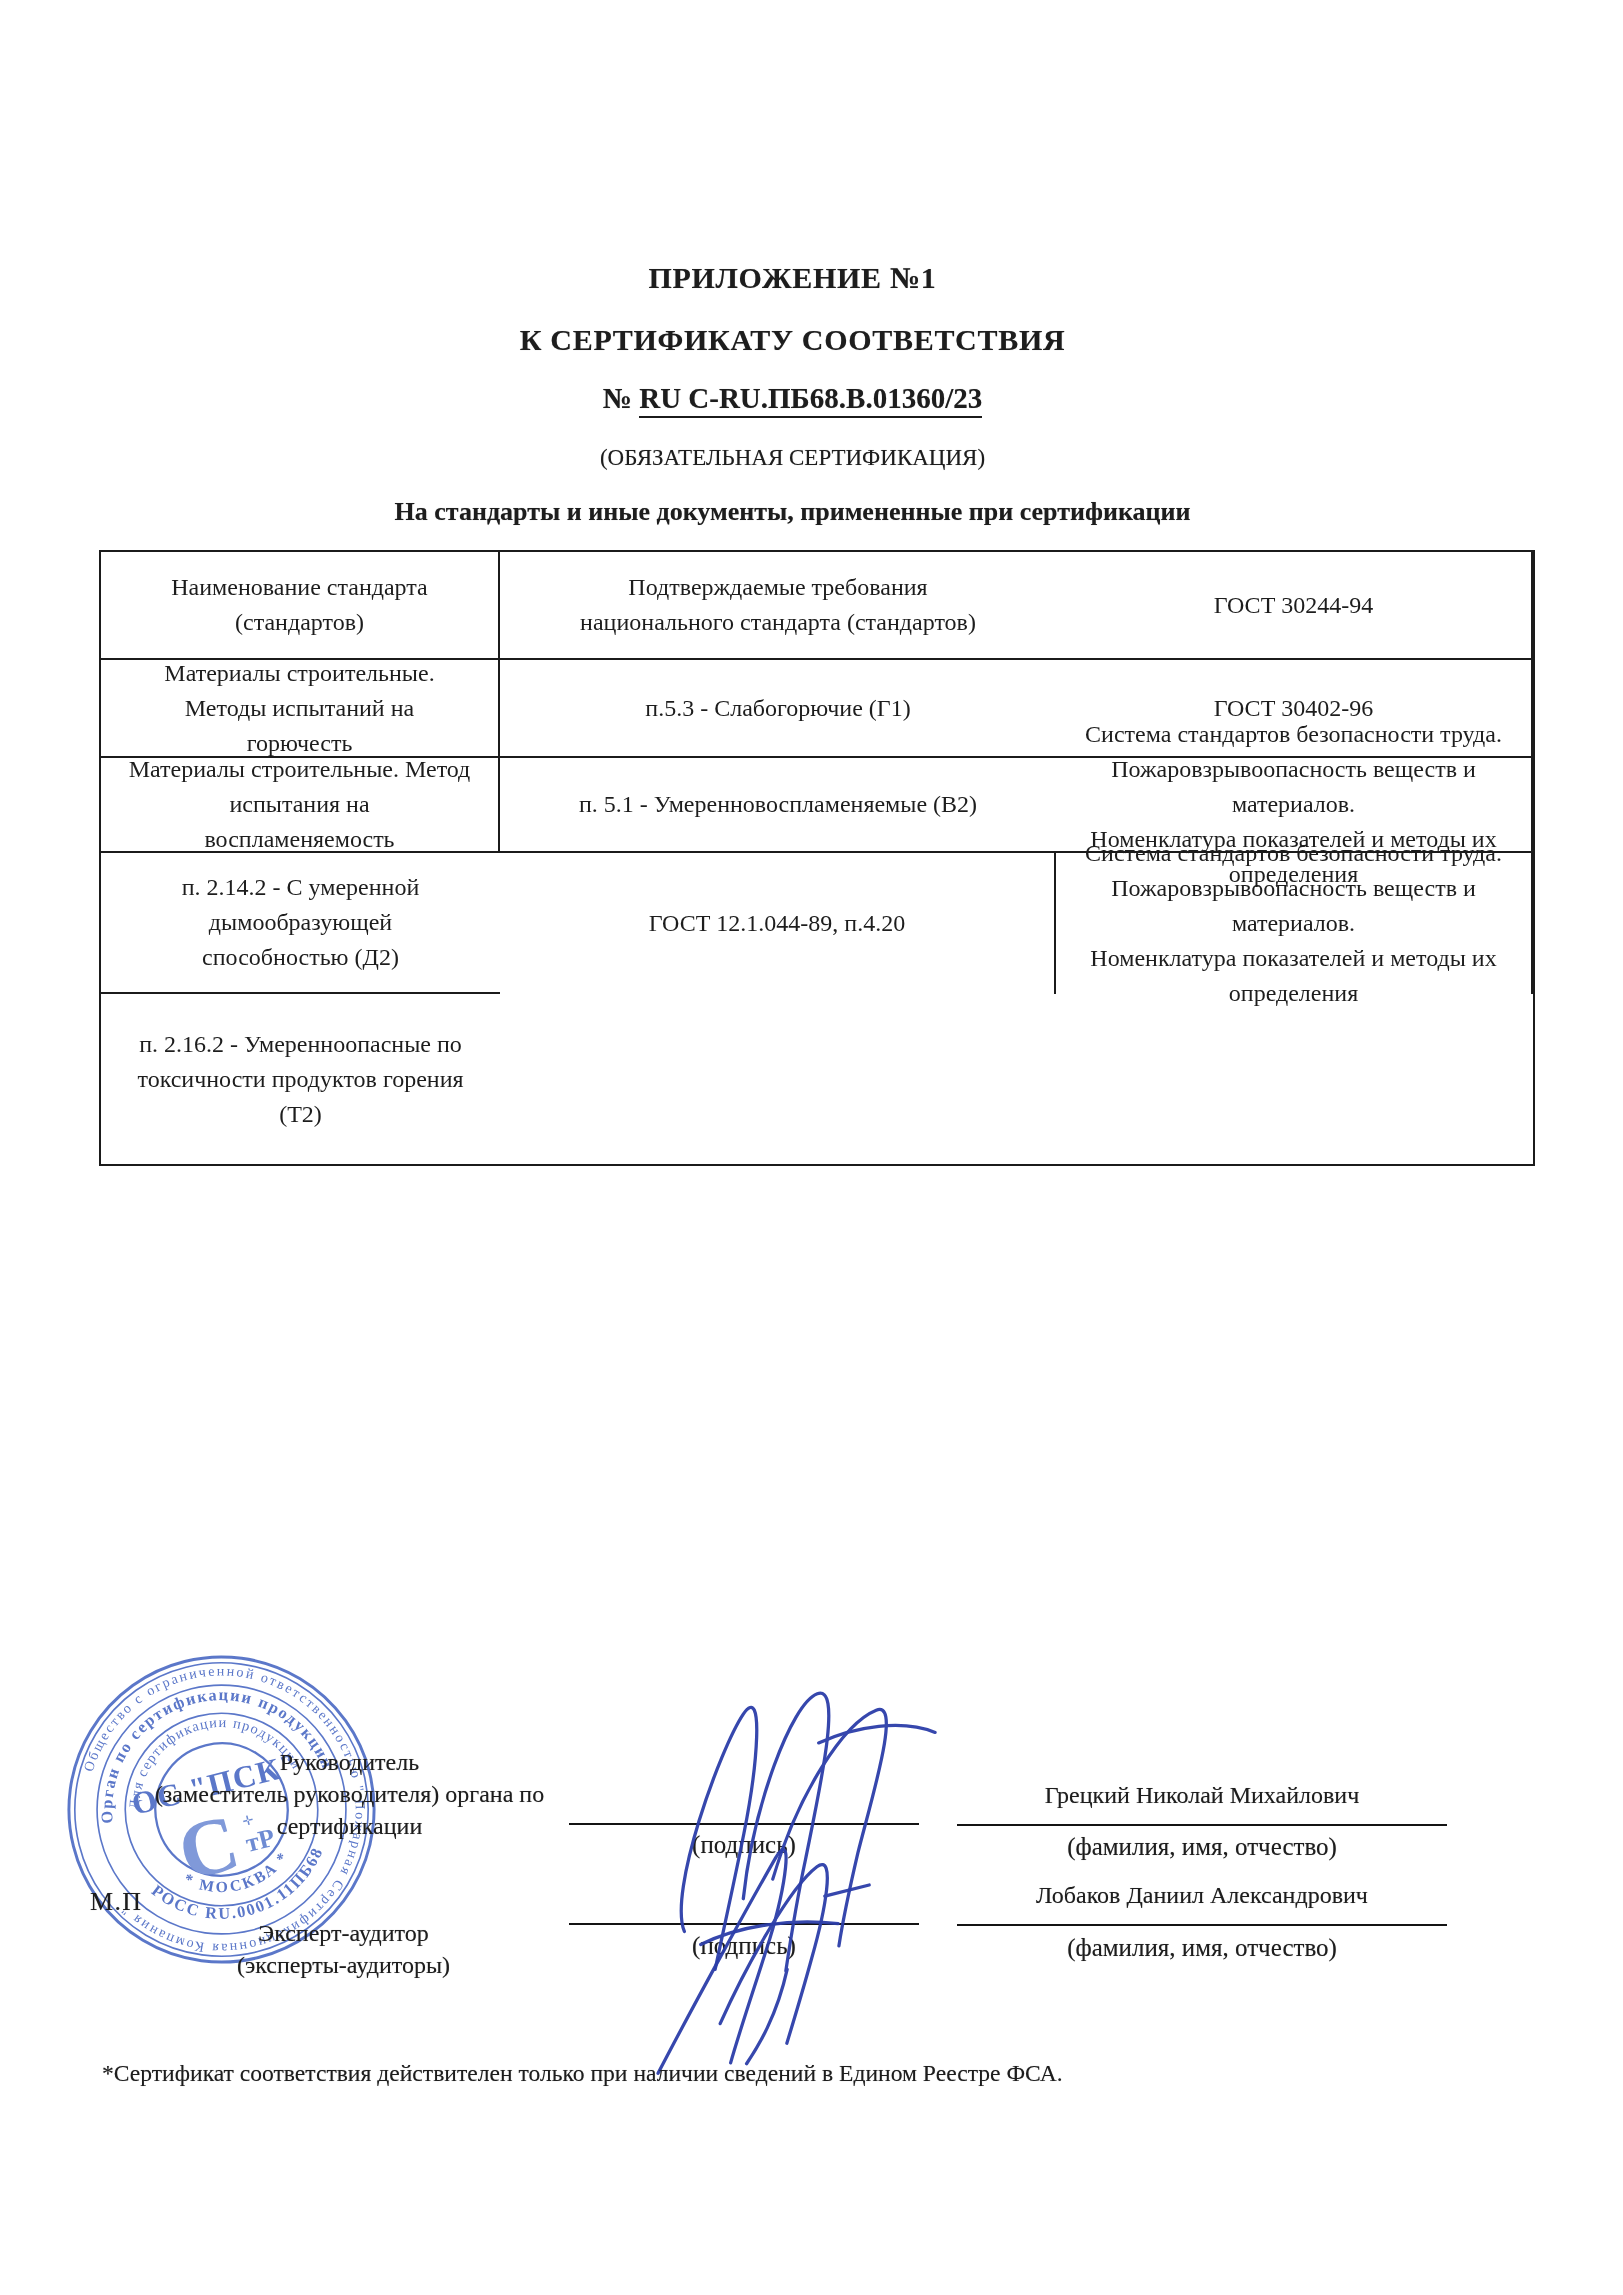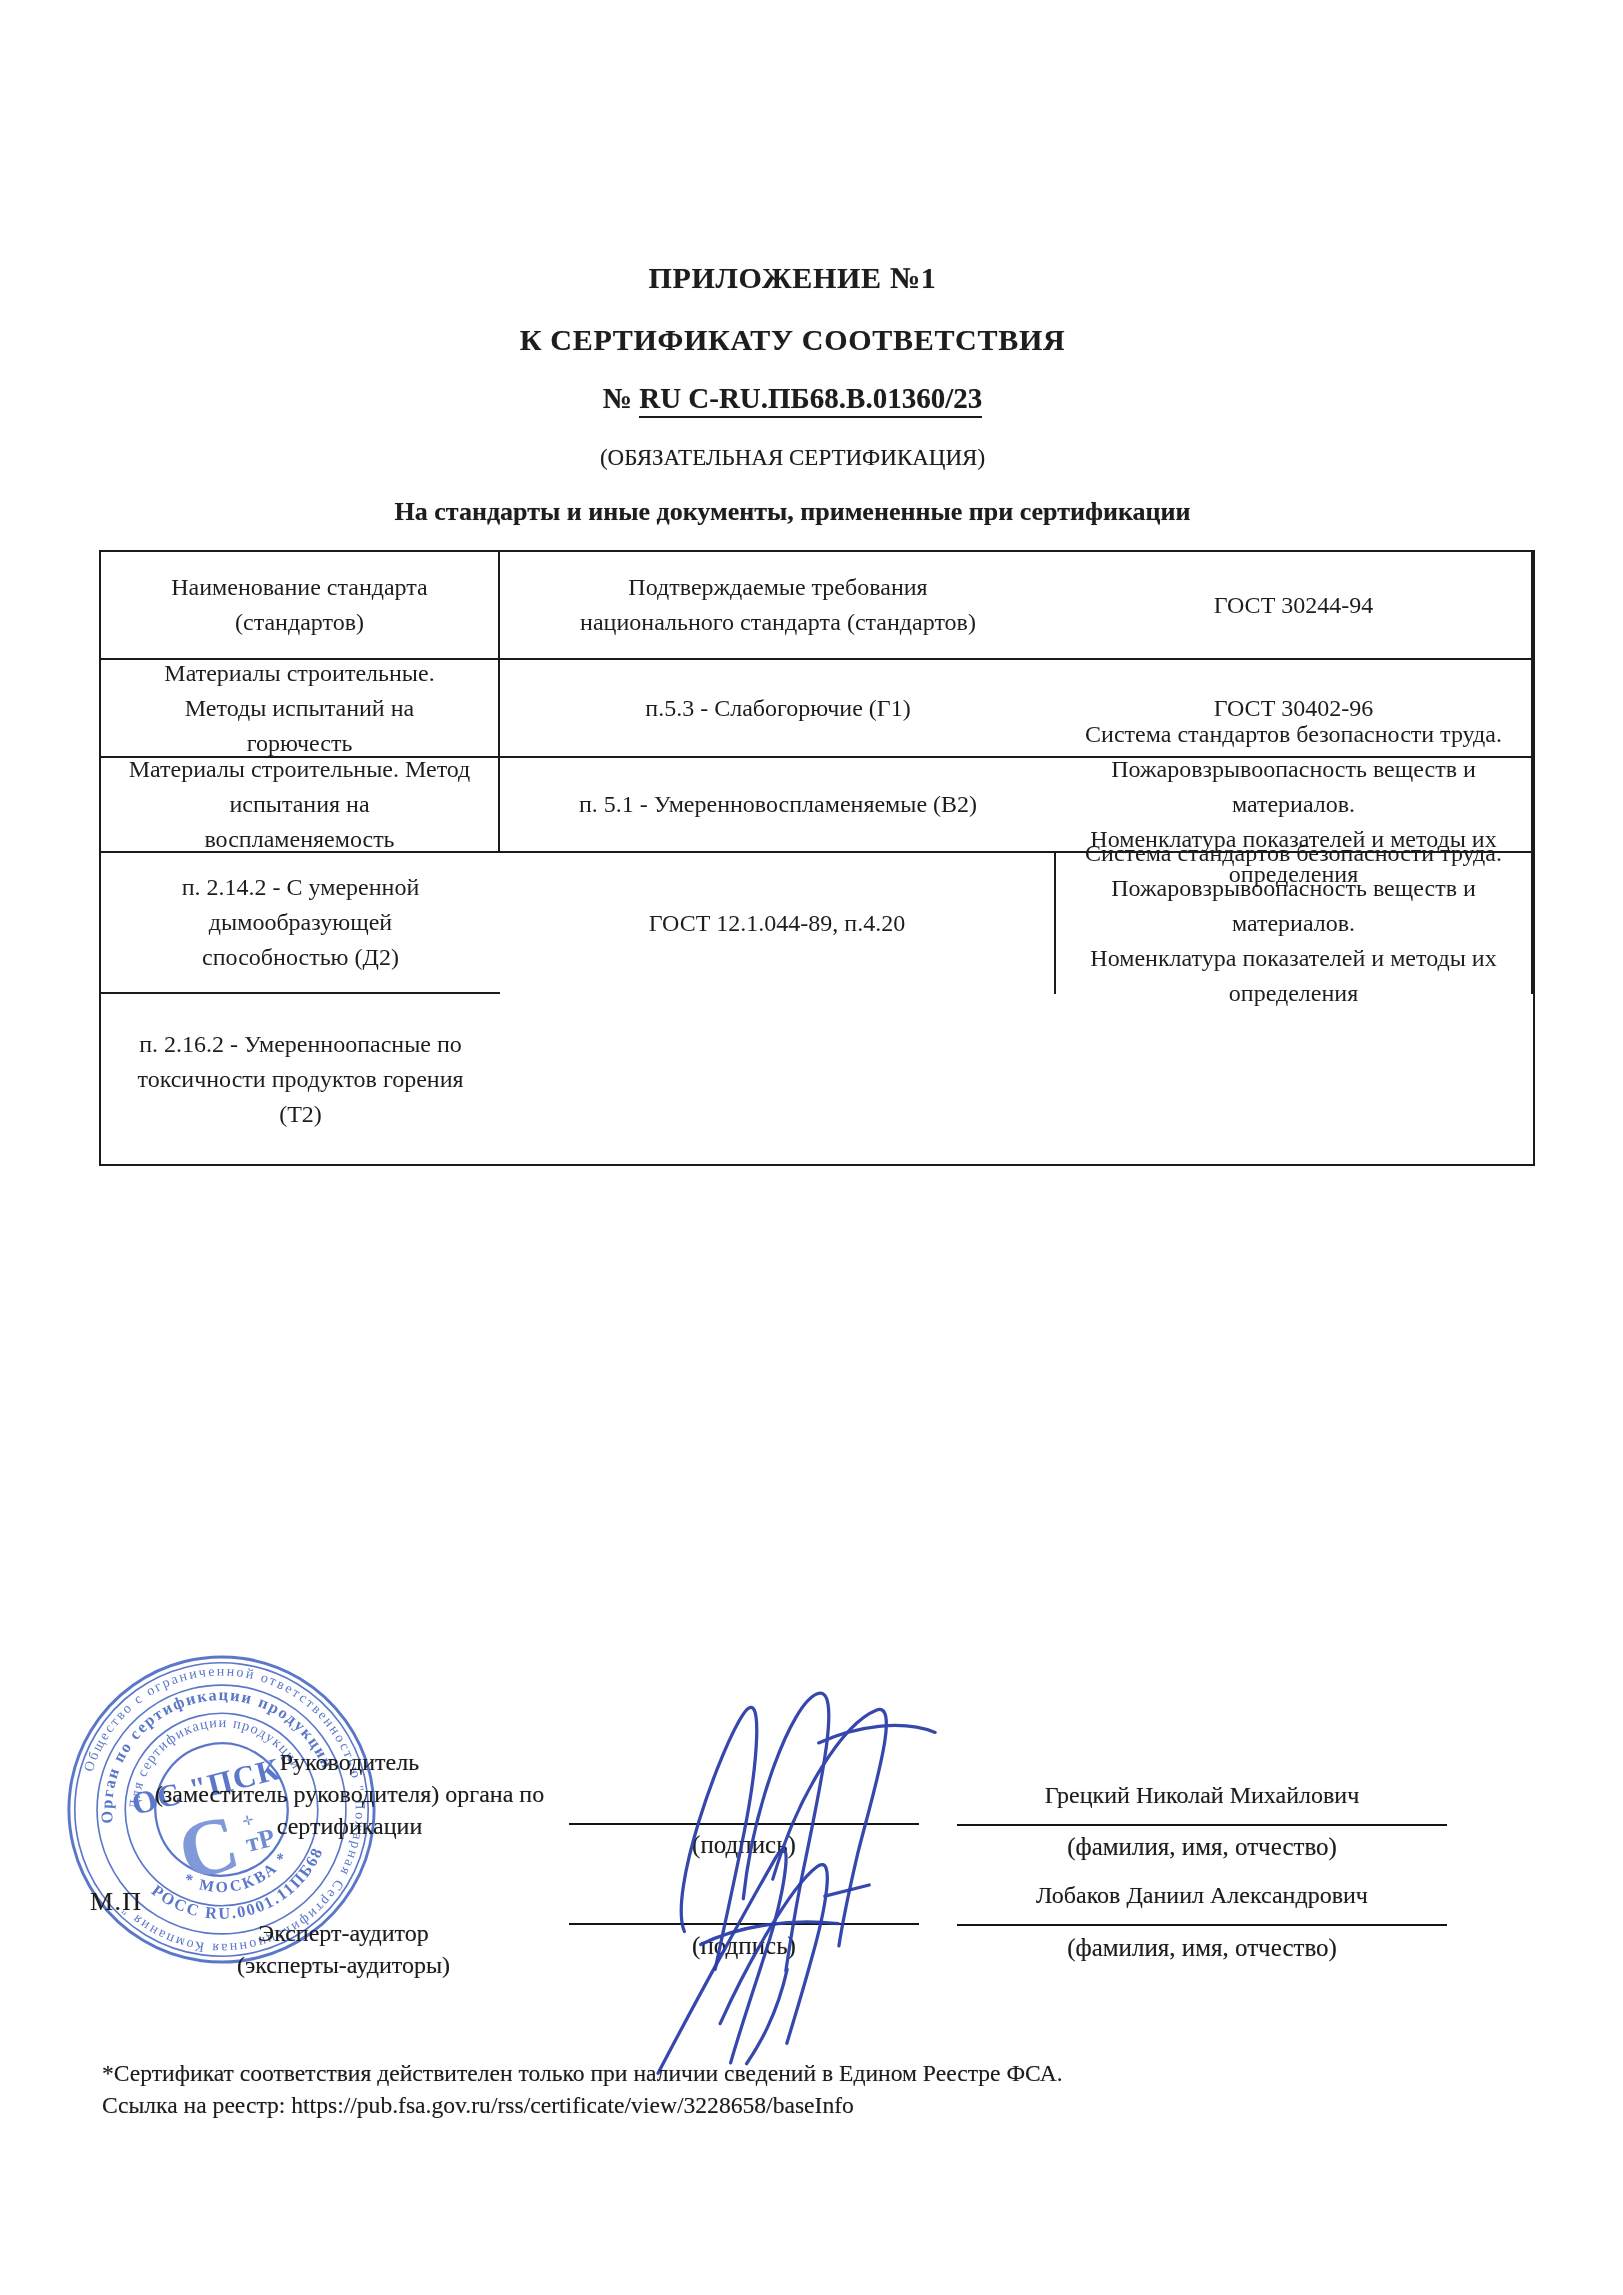--- a/index.html
+++ b/index.html
@@ -166,16 +166,15 @@
 
   <svg class="abs" style="left:609px;top:1826px;" width="340" height="275" viewBox="0 0 520 420">
     <g fill="none" stroke="#2c3ea9" stroke-width="5" stroke-linecap="round" opacity="0.95">
       <path d="M 75,378 C 130,272 215,118 255,48 C 283,3 270,92 246,172 C 226,236 200,312 186,362"></path>
       <path d="M 170,302 C 210,212 278,92 318,62 C 348,40 330,132 310,202 C 295,257 281,302 272,332"></path>
       <path d="M 330,107 L 398,90"></path>
     </g>
   </svg>
 
   <div class="abs footer-line soft" style="left:102px;top:2057px;">*Сертификат соответствия действителен только при наличии сведений в Едином Реестре ФСА.</div>
-  <div class="abs footer-line soft" style="left:102px;top:2089px;">Ссылка на реестр: https://pub.fsa.gov.ru/rss/certificate/view/3228658/baseInfo</div>
 
 </div>
 
 
 </body></html>

